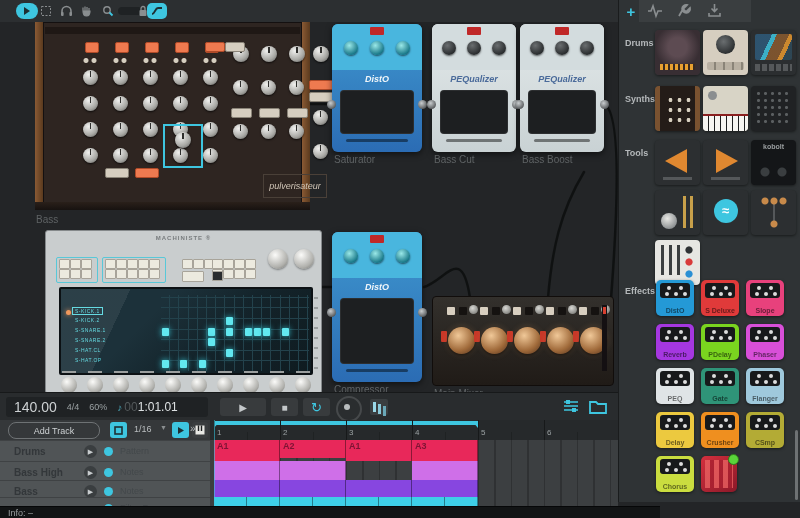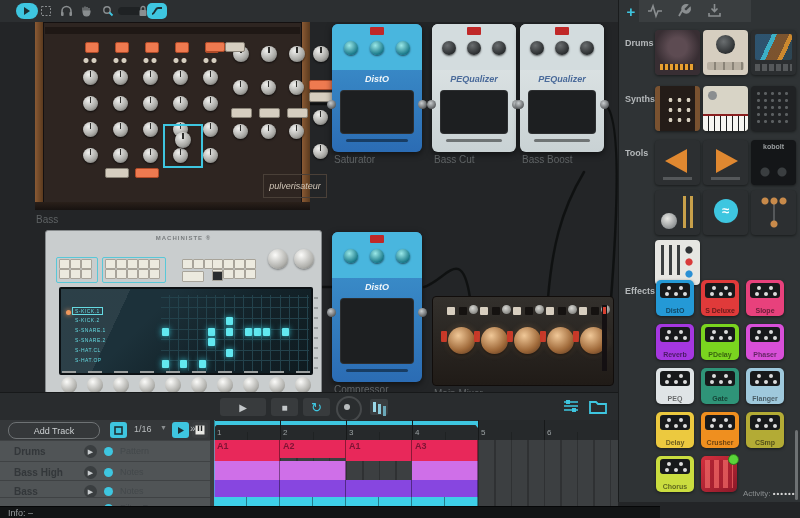--- a/index.html
+++ b/index.html
@@ -704,25 +704,30 @@
             <i style="left: 5px; top: 9px;"></i>
             <i style="left: 14px; top: 9px;"></i>
             <i style="left: 23px; top: 9px;"></i>
           </div>
           <div class="lbl">Chorus</div>
         </div>
         <div class="fxp newred" style="left: 82px; top: 456px;"></div>
       </div>
     <div id="sb-scroll"></div>
   </div>
-  <div id="activity" class="abs">
-    <span>Activity:</span> <b>••••••</b>&nbsp;&nbsp;
-  </div>
 
   <div id="transport" class="abs">
+    <div id="tdisplay">
+      <span id="bpm">140.00</span>
+      <span id="tsig">4/4</span>
+      <span id="swing">60%</span>
+      <span id="notei">♪</span>
+      <span id="posdim">00</span>
+      <span id="pos">1:01.01</span>
+    </div>
     <div class="tpb" style="left:220px;width:46px">▶</div>
     <div class="tpb" style="left:271px;width:27px">■</div>
     <div class="tpb" style="left:303px;width:27px;color:#3ec6e0;font-size:13px">↻</div>
     <div id="rec"></div>
     <div id="meter-ic"></div>
     <div id="auto-ic" style="left:562px">
       <svg width="18" height="16" viewBox="0 0 18 16">
           <path d="M2,4 H16 M2,8 H16 M2,12 H16" stroke="#3ec6e0" stroke-width="1.6"></path>
           <rect x="4" y="2" width="4" height="4" fill="#3ec6e0"></rect>
           <rect x="10" y="10" width="4" height="4" fill="#3ec6e0"></rect>

